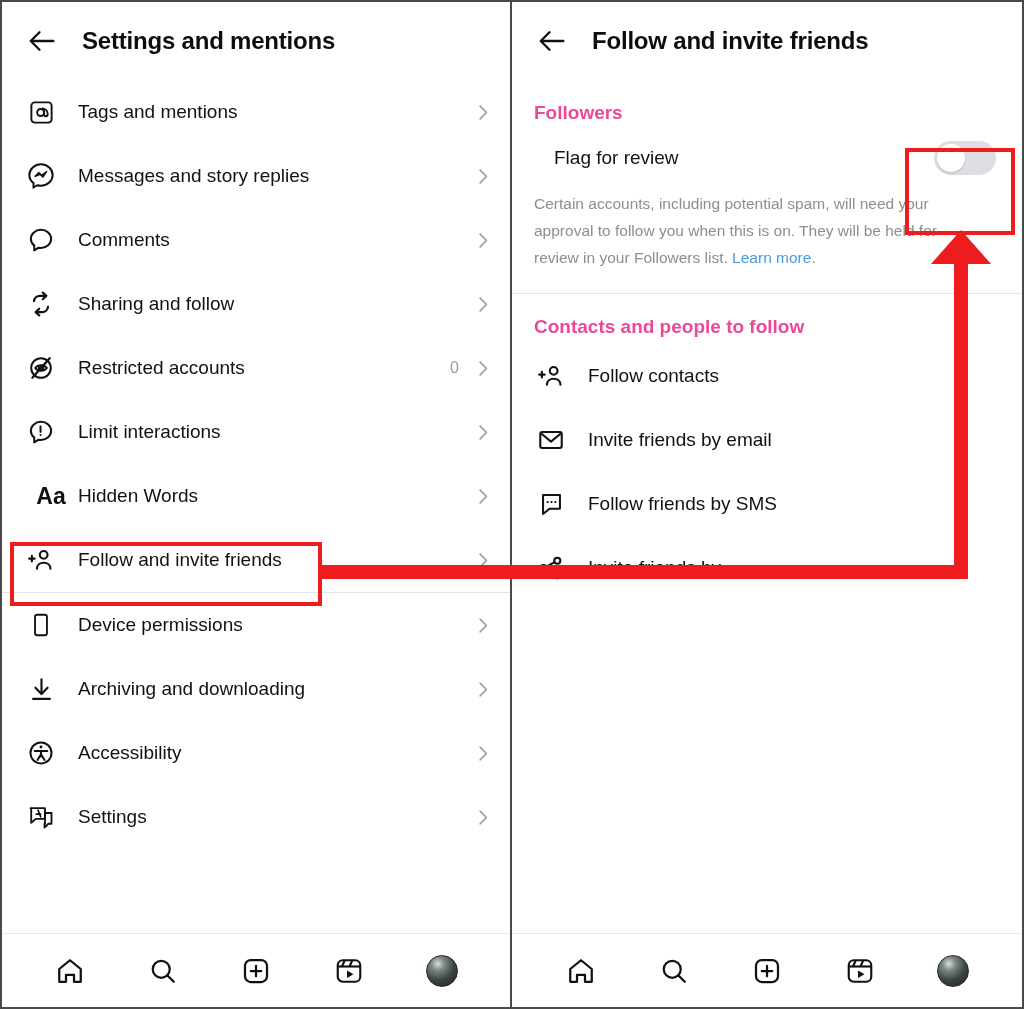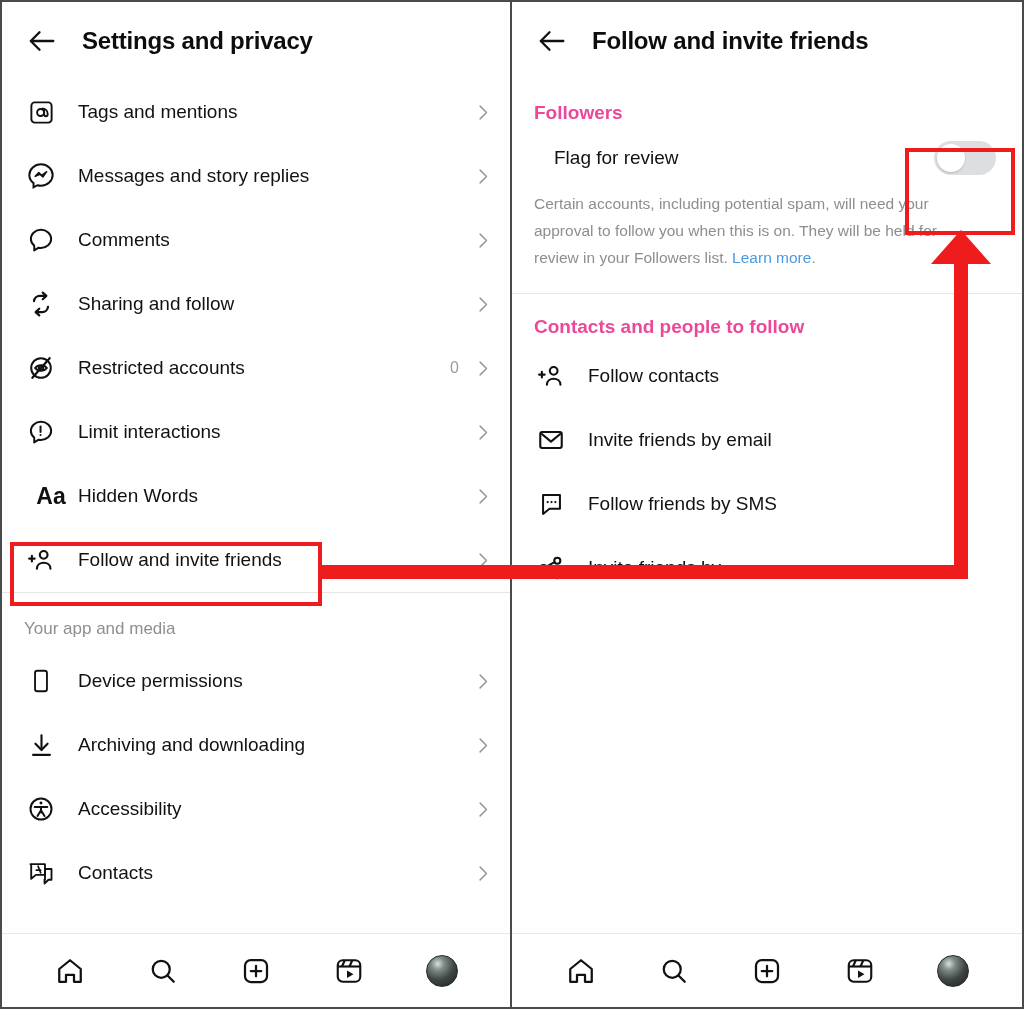--- a/index.html
+++ b/index.html
@@ -142,21 +142,21 @@
   <div class="panes">
 
     <div class="pane left">
       <div class="hdr">
         <div class="back-btn">
           <svg width="30" height="30" viewBox="0 0 24 24" fill="none" stroke="#111" stroke-width="1.9" stroke-linecap="round" stroke-linejoin="round">
             <line x1="21" y1="12" x2="4" y2="12"></line>
               <polyline points="10,5 3,12 10,19"></polyline>
           </svg>
         </div>
-        <div class="hdr-title">Settings and privacy</div>
+        <div class="hdr-title">Settings and mentions</div>
       </div>
 
       <div class="list">
 
         <div class="row">
           <span class="ic">
             <svg width="27" height="27" viewBox="0 0 24 24" fill="none" stroke="#111" stroke-width="1.7">
               <rect x="3" y="3" width="18" height="18" rx="3"></rect>
               <circle cx="11.2" cy="12" r="3.1"></circle>
               <path d="M14.3 9v4.6c0 1.1.7 1.7 1.6 1.7s1.6-.7 1.6-2c0-3-2.2-5-5.2-5"></path>
@@ -274,21 +274,20 @@
           <span class="lbl">Follow and invite friends</span>
           <span class="chev">
             <svg width="19" height="19" viewBox="0 0 24 24" fill="none" stroke="#9a9a9a" stroke-width="2" stroke-linecap="round" stroke-linejoin="round">
                 <polyline points="9,4 17,12 9,20"></polyline>
               </svg>
           </span>
         </div>
 
         <div class="sep-strong"></div>
 
-        <div class="sec-title">Your app and media</div>
 
         <div class="row">
           <span class="ic">
             <svg width="26" height="26" viewBox="0 0 24 24" fill="none" stroke="#111" stroke-width="1.7">
                 <rect x="6.5" y="2.5" width="11" height="19" rx="2.2"></rect>
               </svg>
           </span>
           <span class="lbl">Device permissions</span>
           <span class="chev">
             <svg width="19" height="19" viewBox="0 0 24 24" fill="none" stroke="#9a9a9a" stroke-width="2" stroke-linecap="round" stroke-linejoin="round">
@@ -333,21 +332,21 @@
         </div>
 
         <div class="row">
           <span class="ic">
             <svg width="28" height="28" viewBox="0 0 24 24" fill="none" stroke="#111" stroke-width="1.6" stroke-linejoin="round">
               <path d="M3 4.4h12.4v9.2H7.6L3.6 17V4.4z"></path>
               <path d="M9.5 6.2l2.2 5.6M8 9.6h3.6" stroke-width="1.5" stroke-linecap="round"></path>
               <path d="M15.4 8.6H21v9.2h-2.6L15 21v-3.2h.4z"></path>
             </svg>
           </span>
-          <span class="lbl">Contacts</span>
+          <span class="lbl">Settings</span>
           <span class="chev">
             <svg width="19" height="19" viewBox="0 0 24 24" fill="none" stroke="#9a9a9a" stroke-width="2" stroke-linecap="round" stroke-linejoin="round">
                 <polyline points="9,4 17,12 9,20"></polyline>
               </svg>
           </span>
         </div>
       </div>
 
       <div class="navbar">
         <span class="nav-item">

